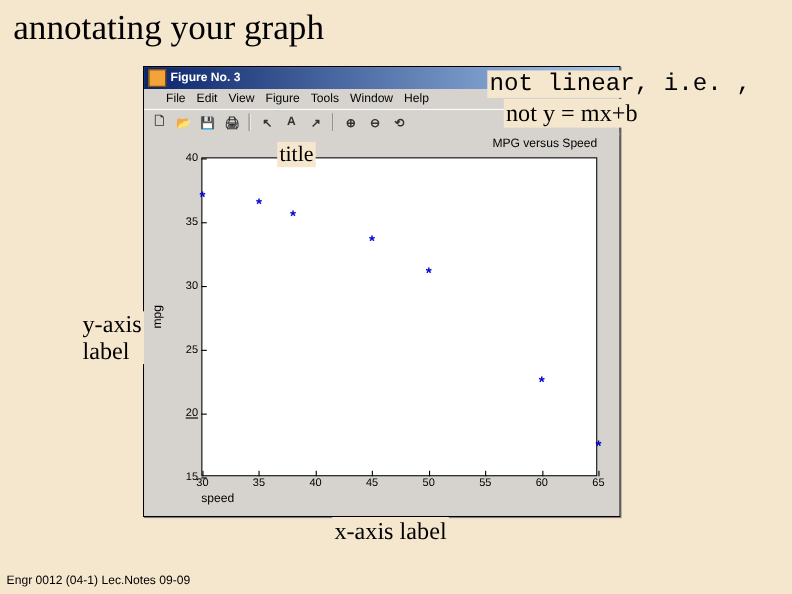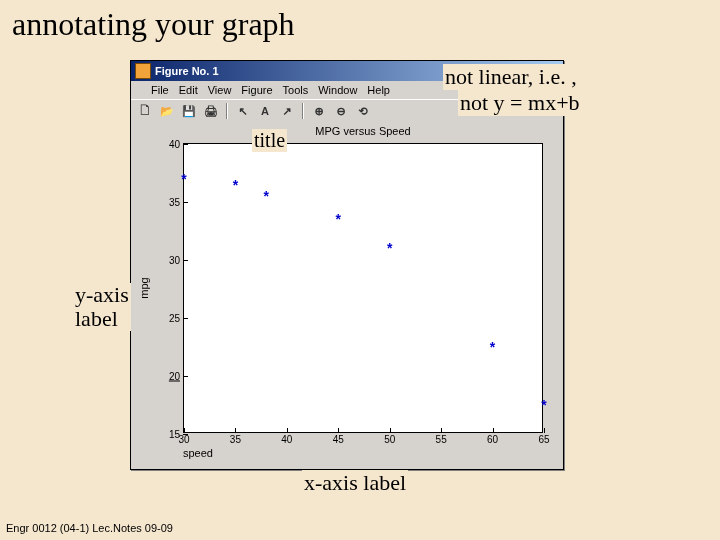--- a/index.html
+++ b/index.html
@@ -114,21 +114,21 @@
     height: 290px;
     background: #fff;
     border: 1px solid #000;
     box-sizing: border-box;
   }
   .chart-title {
     position: absolute;
     left: 52px;
     top: 4px;
     width: 360px;
-    text-align: center;
+    text-align: right;
     font-family: Arial, sans-serif;
     font-size: 11px;
     color: #000;
   }
   .ylabel {
     position: absolute;
     left: 6px;
     top: 22px;
     height: 290px;
     width: 14px;
@@ -207,21 +207,21 @@
   }
 </style>
 </head>
 <body>
 
 <div class="slide-title">annotating your graph</div>
 
 <div class="figure-window">
   <div class="titlebar">
     <div class="tb-icon"></div>
-    <span>Figure No. 1</span>
+    <span>Figure No. 3</span>
     <div class="spacer"></div>
     <div class="winbtn">_</div>
     <div class="winbtn">□</div>
     <div class="winbtn">×</div>
   </div>
   <div class="menubar">
     <span>File</span>
     <span>Edit</span>
     <span>View</span>
     <span>Figure</span>
@@ -284,21 +284,21 @@
         <div class="pt" style="left: 154.286px; top: 75.4px;">*</div>
         <div class="pt" style="left: 205.714px; top: 104.4px;">*</div>
         <div class="pt" style="left: 308.571px; top: 203px;">*</div>
         <div class="pt" style="left: 360px; top: 261px;">*</div>
       </div>
     <div class="xlabel">speed</div>
   </div>
 </div>
 
 <div class="callout small" style="left:252px; top:129px;">title</div>
-<div class="callout" style="left:443px; top:64px;">not linear, i.e. ,</div>
+<div class="callout" style="left:443px; top:64px;font-family:Liberation Mono, monospace;">not linear, i.e. ,</div>
 <div class="callout" style="left:458px; top:90px;">not  y = mx+b</div>
 <div class="callout" style="left:73px; top:283px; line-height:1.1;">
   <div style="white-space:pre-line;">y-axis
 label</div>
 </div>
 <div class="callout" style="left:302px; top:470px;">x-axis label</div>
 
 <div class="footer">Engr 0012 (04-1) Lec.Notes 09-09</div>
 
 </body></html>

